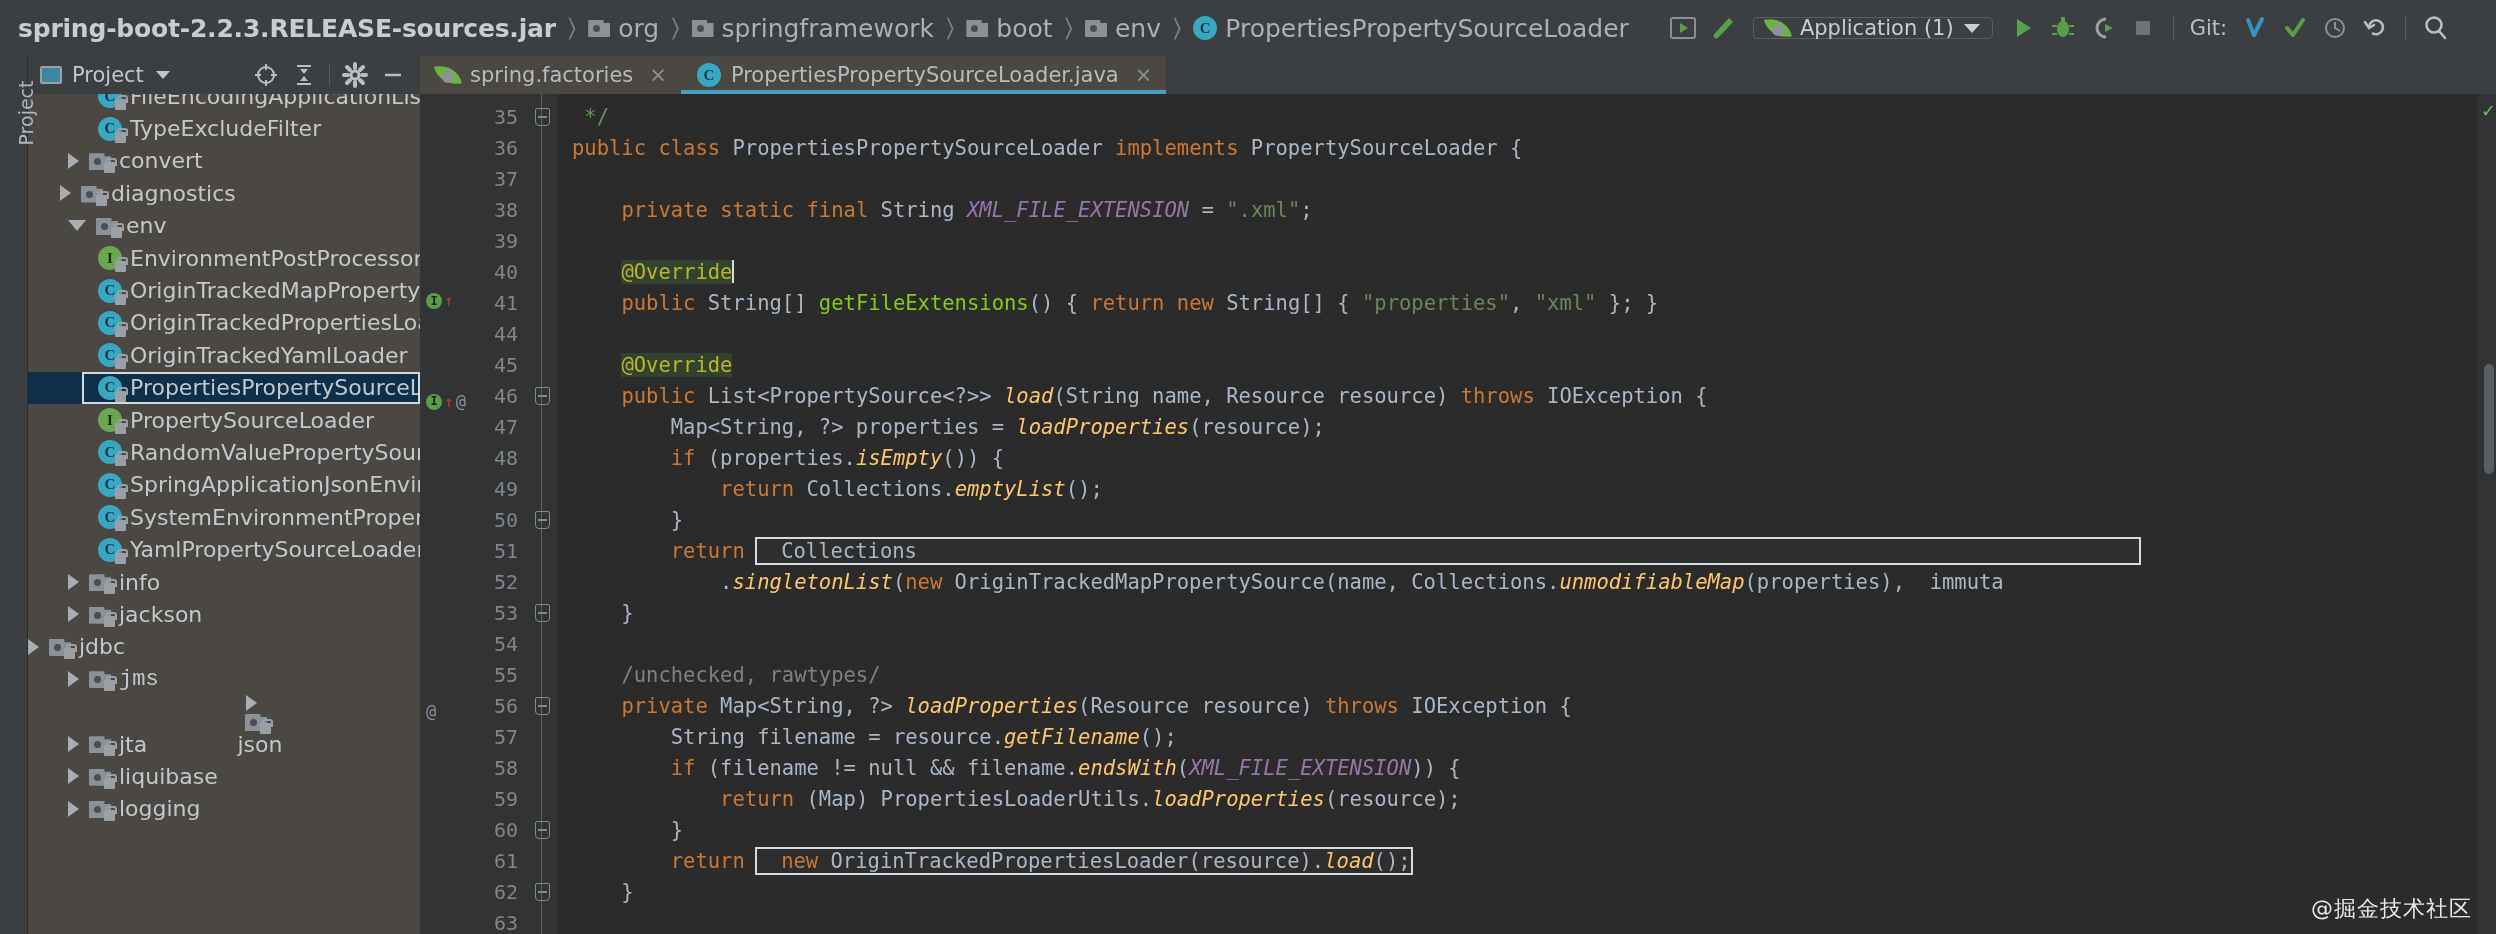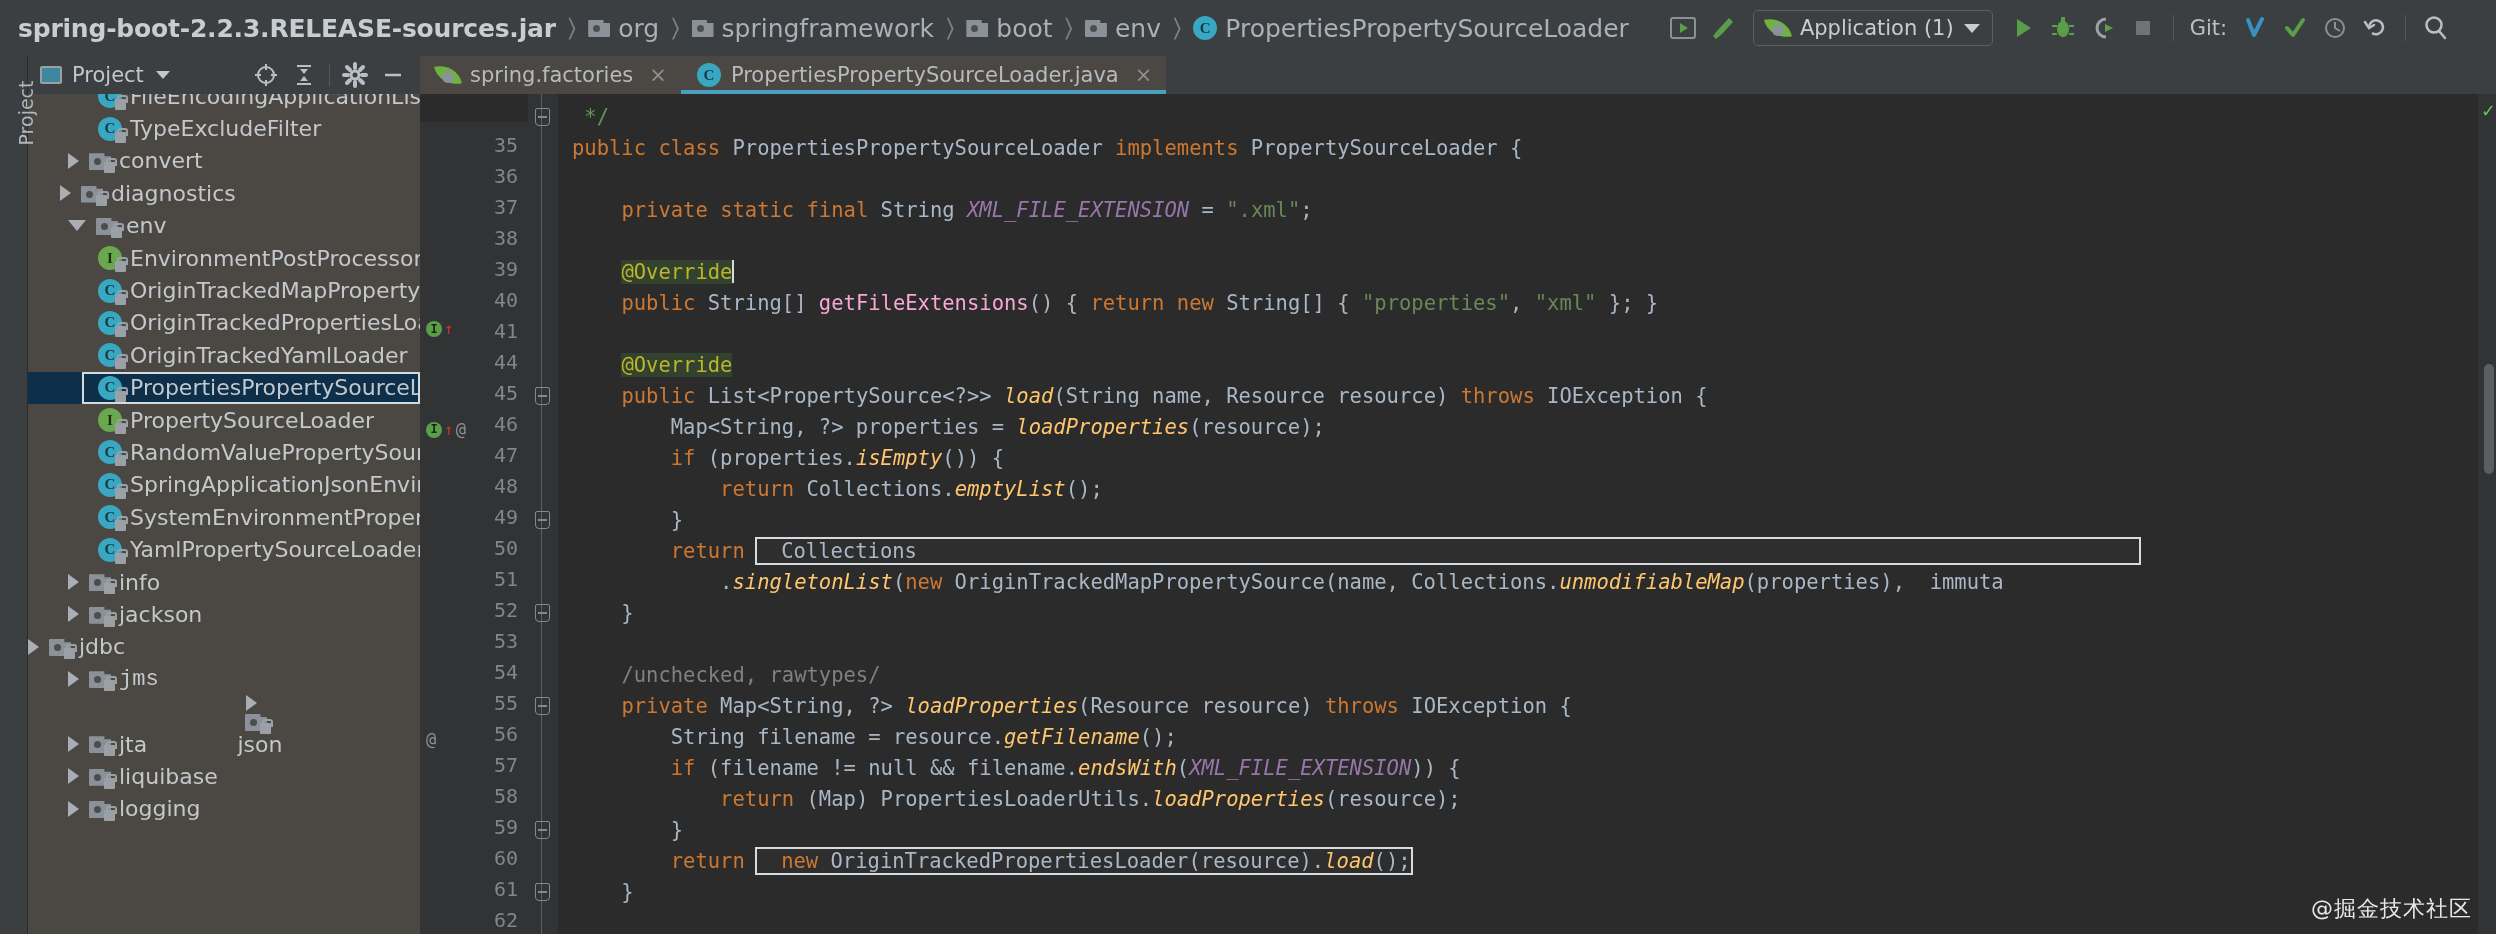--- a/index.html
+++ b/index.html
@@ -42,21 +42,21 @@
     display: flex; align-items: center; justify-content: center;
     color: #1e3010; font-size: 15px; font-weight: bold; font-family: "Liberation Serif", serif; line-height: 1; }
 
   .toolbar-right { display: flex; align-items: center; gap: 0; margin-left: 34px; }
   .tb-btn { width: 40px; height: 40px; display: flex; align-items: center; justify-content: center; cursor: pointer; }
   .tb-sep { width: 1px; height: 26px; background: #55595b; margin: 0 10px; }
 
   .runcfg {
     display: flex; align-items: center; gap: 10px;
     border: 1px solid #5a5e60; border-radius: 5px;
-    height: 36px; padding: 0 12px; margin: 0 10px;
+    height: 22px; padding: 0 12px; margin: 0 10px;
     color: #c8cdd1; font-size: 21px; cursor: pointer;
   }
   .leaf { width: 24px; height: 22px; position: relative; }
   .leaf .l1 {
     position: absolute; inset: 0;
     background: #6db33f;
     border-radius: 0 100% 0 100%;
     transform: rotate(-12deg);
   }
   .leaf .l2 {
@@ -121,21 +121,21 @@
   }
   .etab.active { background: #4b4843; }
   .etab.active::after { content: ''; position: absolute; left: 0; right: 0; bottom: 0; height: 4px; background: #4a9fc0; }
   .etab .x { color: #8a9095; font-size: 21px; margin-left: 6px; }
   .tab-gap { flex: 1; background: #3c3f41; }
 
   .code-area { flex: 1; display: flex; min-height: 0; position: relative; overflow: hidden; }
   .gutter {
     width: 108px; flex: 0 0 108px; background: #313335;
     font-family: "DejaVu Sans Mono", monospace; font-size: 20px;
-    color: #838688; text-align: right; padding-top: 8px; position: relative; margin-top: 28px;
+    color: #838688; text-align: right; padding-top: 8px; position: relative;
   }
   .gln { height: 31px; line-height: 31px; padding-right: 10px; position: relative; }
   .gmark { position: absolute; left: 6px; top: 5px; font-size: 17px; color: #7d8386; display: flex; align-items: center; gap: 2px; }
   .dot-i { width: 16px; height: 16px; border-radius: 50%; background: #5a9e4a; color:#16260e; font-size:12px; display:flex; align-items:center; justify-content:center; font-weight:bold; }
   .up-arrow { color: #c0392b; font-size: 16px; line-height: 1; }
   .at-mark { color: #8d9296; font-size: 17px; }
 
   .fold {
     width: 30px; flex: 0 0 30px; background: #313335; position: relative; padding-top: 8px;
   }
@@ -152,21 +152,21 @@
     font-family: "DejaVu Sans Mono", monospace;
     font-size: 20.5px; line-height: 31px;
     color: #a9b7c6; margin: 0; padding: 0 0 0 14px;
     white-space: pre; tab-size: 4;
   }
   .kw { color: #cc7832; }
   .str { color: #6a8759; }
   .cmt { color: #629755; }
   .cmt-gray { color: #808080; }
   .cnst { color: #9876aa; font-style: italic; }
-  .mtd { color: #f9a8d4; }
+  .mtd { color: #84cc16; }
   .mtd-i { color: #ffc66d; font-style: italic; }
   .anno-hl { color: #bbb529; background: #32422e; }
 
   .hl-box { outline: 2px solid #d6dbdf; outline-offset: 0; background: rgba(255,255,255,0.015); padding-left: 24px; }
   .txtcaret { display: inline-block; width: 2px; height: 23px; background: #d6dbdf; vertical-align: -4px; }
 
   
   .markstrip { width: 18px; flex: 0 0 18px; background: #313335; position: relative; }
   .mark-ok { position: absolute; top: 6px; left: 3px; color: #62c554; font-size: 18px; }
   .mscroll { position: absolute; right: 2px; top: 270px; width: 10px; height: 110px; background: #5a5e60; border-radius: 5px; }

